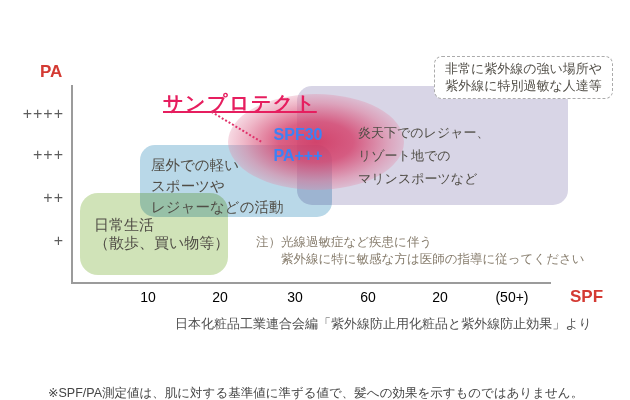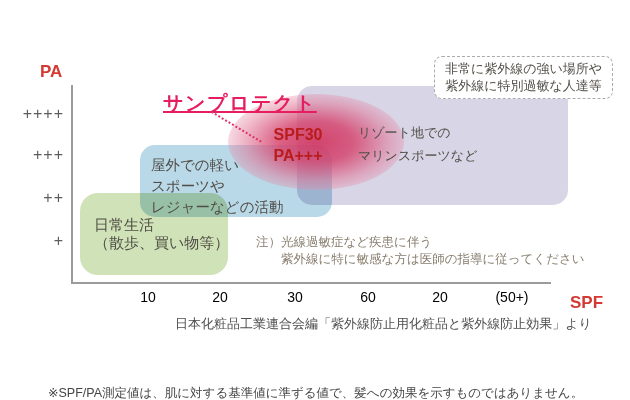--- a/index.html
+++ b/index.html
@@ -7,21 +7,21 @@
     position:relative;width:630px;height:400px;background:#ffffff;overflow:hidden;
     font-family:"Liberation Sans","DejaVu Sans",sans-serif;
     margin-top:8px;
   }
   .abs{position:absolute;}
   
   .y-axis{left:71px;top:77px;width:2px;height:199px;background:#9b9b9b;}
   .x-axis{left:71px;top:274px;width:480px;height:2px;background:#9b9b9b;}
   .axis-title{color:#d43a33;font-weight:bold;font-size:17px;}
   .pa-title{left:40px;top:54px;}
-  .spf-title{left:570px;top:285px;}
+  .spf-title{left:570px;top:279px;}
   .y-tick{left:6px;width:58px;text-align:right;color:#5d5d5d;font-size:16px;letter-spacing:1px;line-height:16px;}
   .x-tick{top:281px;width:60px;margin-left:-30px;text-align:center;color:#000000;font-size:14px;}
   
   .region{border-radius:15px;mix-blend-mode:multiply;}
   .region-daily{left:80px;top:185px;width:148px;height:82px;border-radius:18px;}
   .region-outdoor{left:140px;top:137px;width:192px;height:72px;}
   .region-resort{left:297px;top:78px;width:271px;height:119px;}
   .region-text{color:#504d46;}
   .daily-text{left:94px;top:208px;font-size:15px;line-height:18px;}
   .outdoor-text{left:151px;top:147px;font-size:14.5px;line-height:21px;}
@@ -29,21 +29,21 @@
   
   .blob{
     left:228px;top:86px;width:176px;height:96px;border-radius:50%;
     background:radial-gradient(ellipse at 50% 50%,
       rgba(209,57,99,0.93) 0%,
       rgba(213,70,112,0.85) 30%,
       rgba(224,118,150,0.52) 58%,
       rgba(233,168,193,0.22) 78%,
       rgba(255,255,255,0) 94%);
   }
-  .product-label{left:248px;top:116px;width:100px;text-align:center;color:#b91c1c;
+  .product-label{left:248px;top:116px;width:100px;text-align:center;color:#3b82f6;
     font-weight:bold;font-size:16px;line-height:21px;}
   .callout{left:163px;top:82px;color:#e61e5f;font-weight:bold;font-size:20px;letter-spacing:1.5px;text-decoration:underline;}
   .leader{left:212px;top:103px;width:58px;height:0;border-top:2px dotted #e0326b;
     transform:rotate(31deg);transform-origin:left top;}
   
   .note-box{
     left:434px;top:48px;width:179px;height:43px;box-sizing:border-box;
     background:#ffffff;border:1.5px dashed #ababab;border-radius:8px;
     padding:3px 6px;text-align:center;color:#504d46;font-size:13px;line-height:17px;
   }
@@ -86,20 +86,21 @@
   <div class="abs region-text daily-text">
     <span class="line">日常生活</span>
     <span class="line">（散歩、買い物等）</span>
   </div>
   <div class="abs region-text outdoor-text">
     <span class="line">屋外での軽い</span>
     <span class="line">スポーツや</span>
     <span class="line">レジャーなどの活動</span>
   </div>
   <div class="abs region-text resort-text">
+    <span class="line">炎天下でのレジャー、</span>
     <span class="line">リゾート地での</span>
     <span class="line">マリンスポーツなど</span>
   </div>
 
   <div class="abs callout">サンプロテクト</div>
   <div class="abs leader"></div>
   <div class="abs product-label">
     <span class="line">SPF30</span>
     <span class="line">PA+++</span>
   </div>

